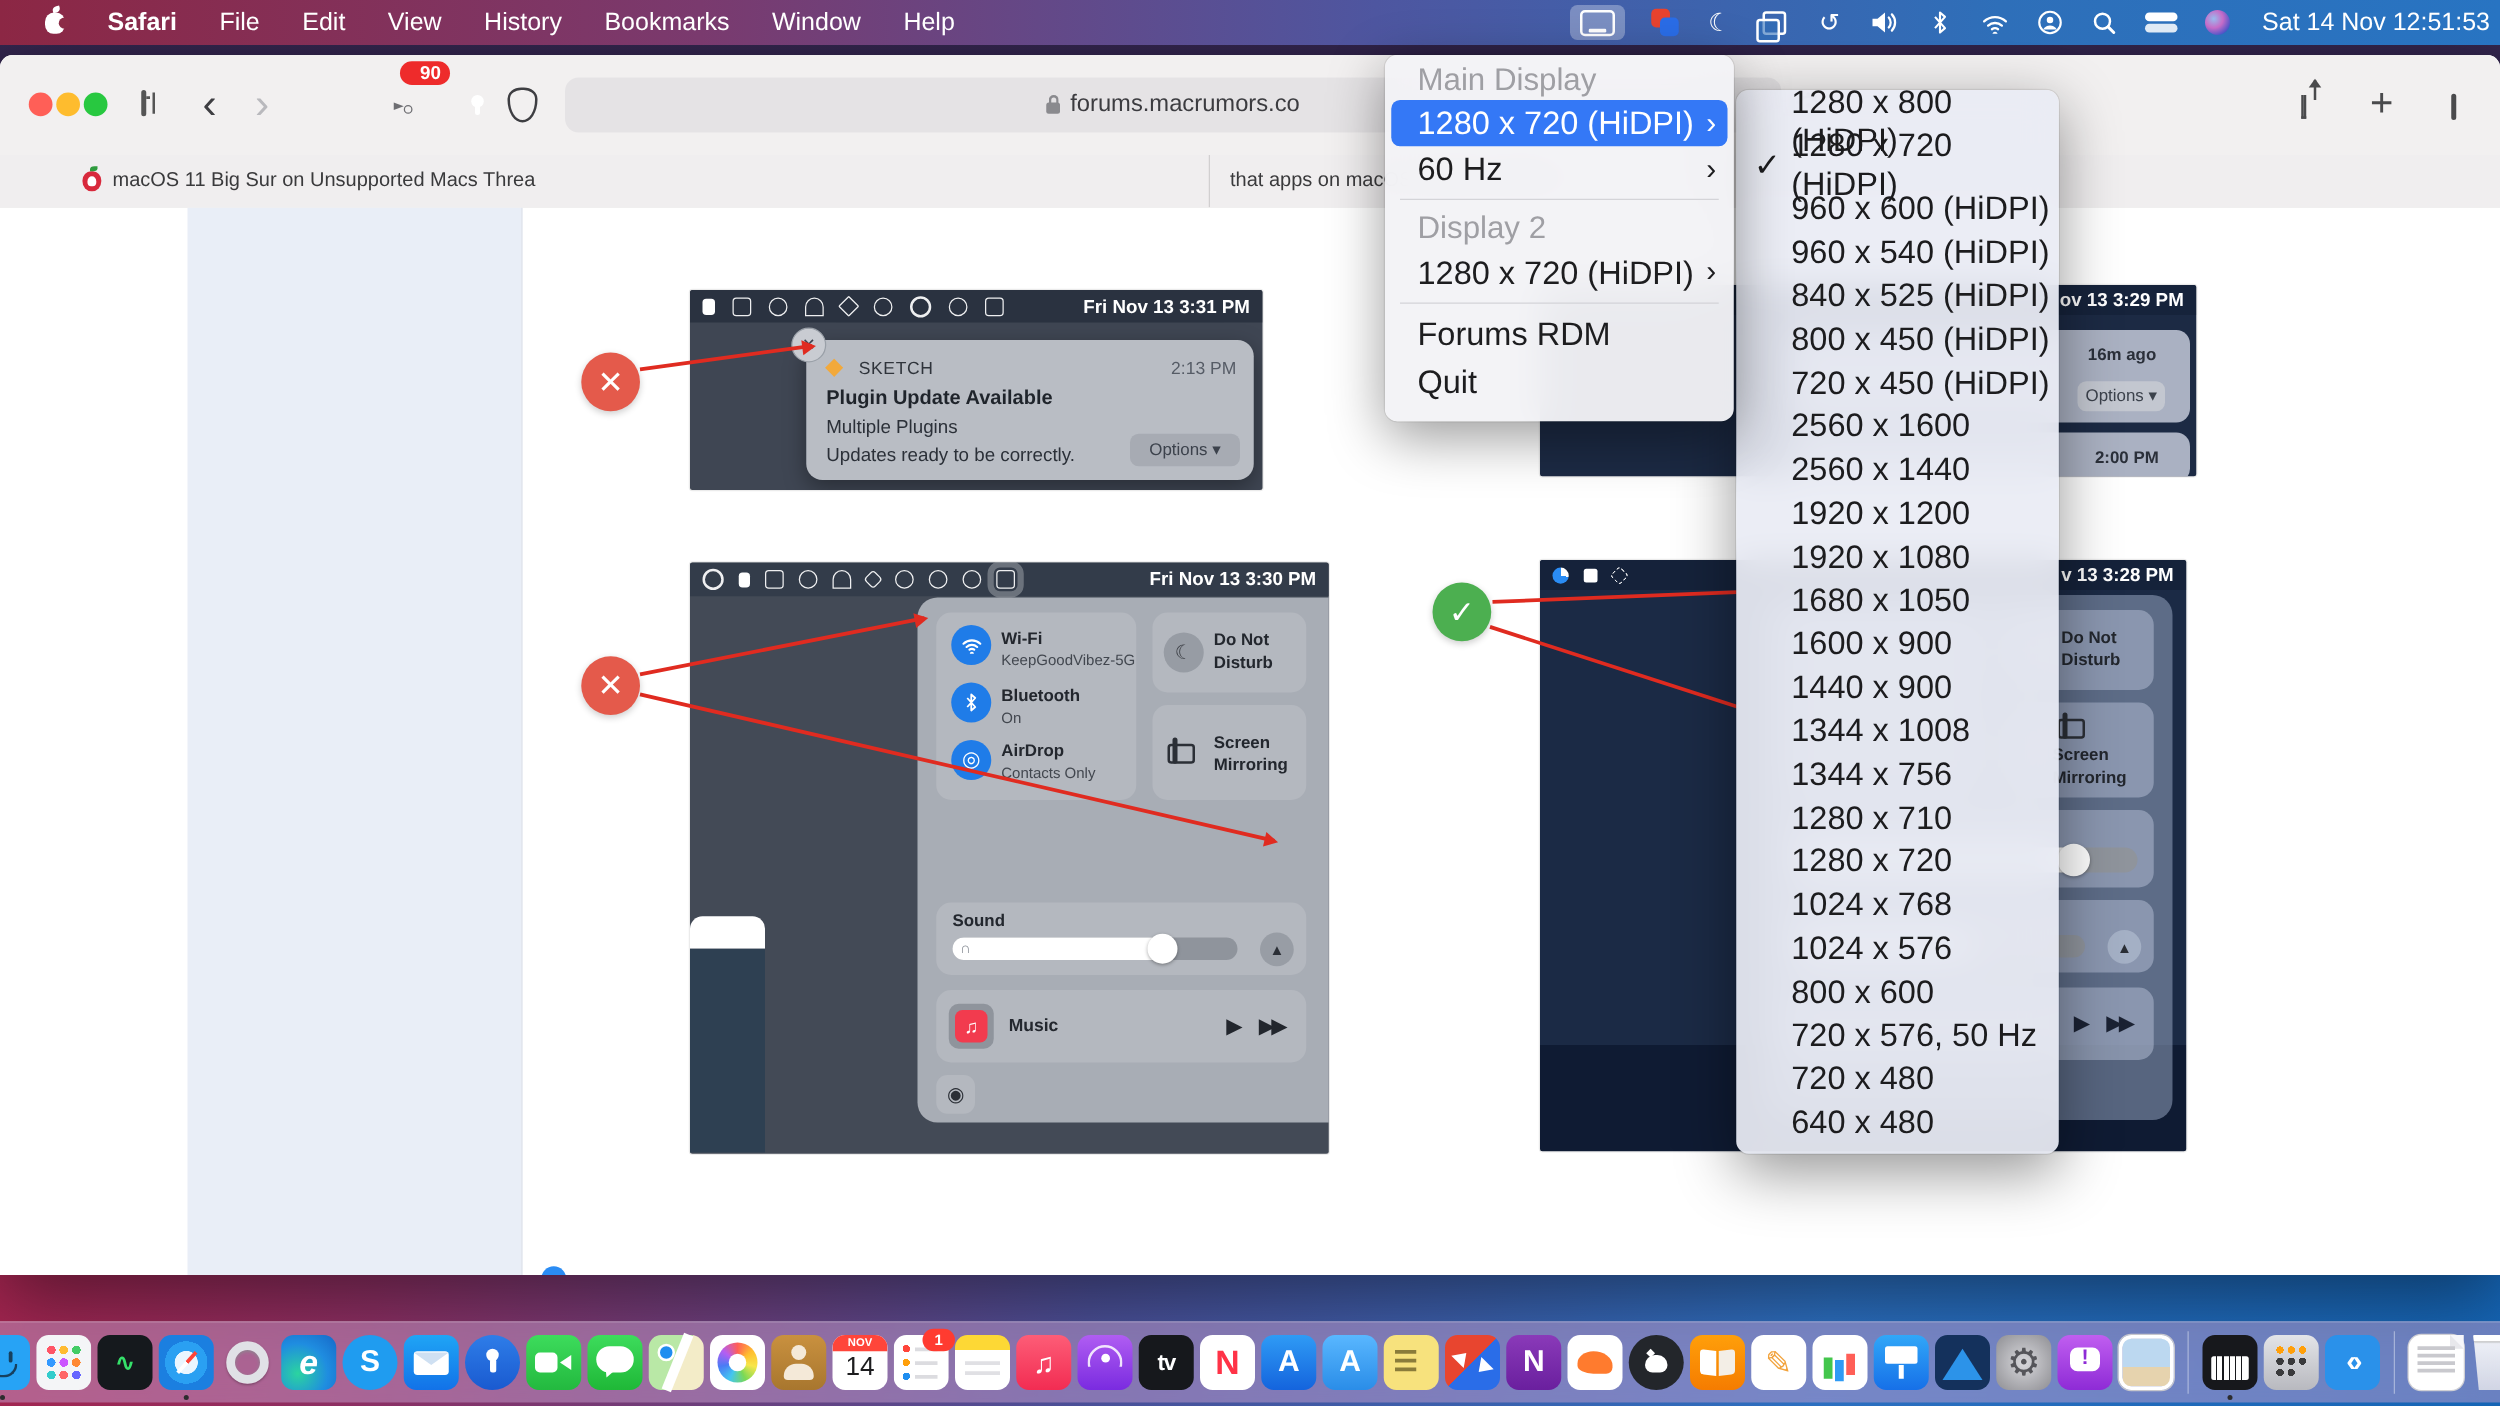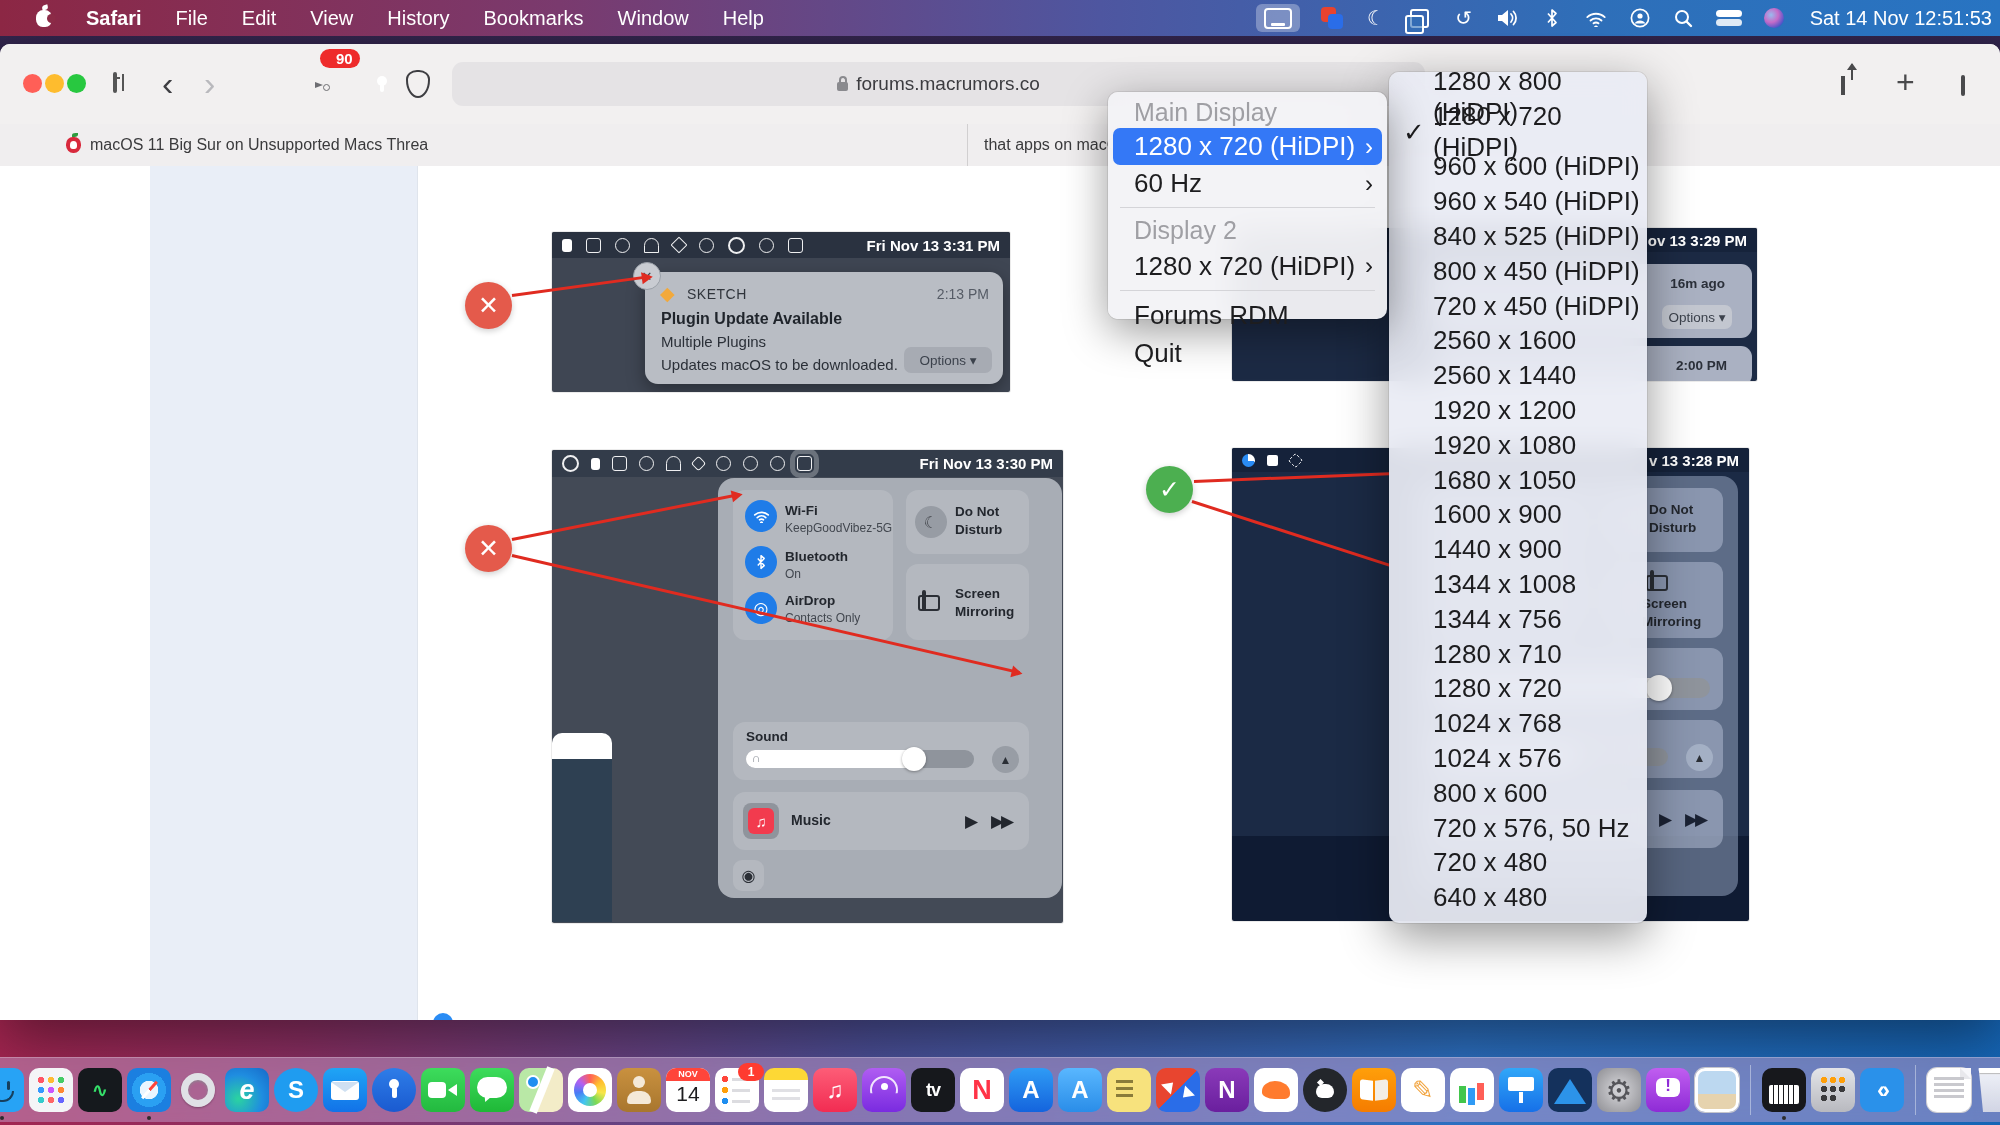--- a/index.html
+++ b/index.html
@@ -354,40 +354,40 @@
           <span class="mic"></span>
         <span class="t">Fri Nov 13 3:31 PM</span>
       </div>
       <div class="notif" style="left:93px;top:40px;width:358px;height:112px;">
         <span class="close">✕</span>
         <span class="abs sketch" style="left:15px;top:12px;">◆</span>
         <span class="abs" style="left:42px;top:14px;font-size:14px;letter-spacing:.5px;color:#2f343b;">SKETCH</span>
         <span class="abs" style="right:14px;top:14px;font-size:14px;color:#565c66;">2:13 PM</span>
         <span class="abs" style="left:16px;top:38px;font-size:16px;font-weight:700;color:#1f242b;">Plugin Update Available</span>
         <span class="abs" style="left:16px;top:61px;font-size:15px;color:#2b3038;">Multiple Plugins</span>
-        <span class="abs" style="left:16px;top:84px;font-size:15px;color:#2b3038;">Updates macOS to be downloaded.</span>
+        <span class="abs" style="left:16px;top:84px;font-size:15px;color:#2b3038;">Updates ready to be correctly.</span>
         <span class="chip" style="right:11px;bottom:11px;width:88px;height:26px;">Options ▾</span>
       </div>
     </div>
 
     <div class="abs shot s2" style="left:552px;top:284px;width:511px;height:473px;background:#434a56;">
       <div class="shot-bar" style="height:27px;background:#333c4a;gap:12px;">
         <span class="mic round" style="border-width:2.5px;"></span>
           <span class="mic solid" style="width:9px;height:12px;background:#fff;border:none;"></span>
         <span class="mic"></span>
           <span class="mic round"></span>
           <span class="mic round" style="border-radius:50% 50% 0 0;"></span>
         <span class="mic" style="transform:rotate(45deg);width:9px;height:9px;"></span>
         <span class="mic round"></span>
           <span class="mic round"></span>
           <span class="mic round" style="border-style:double;"></span>
         <span class="mic hl"></span>
         <span class="t">Fri Nov 13 3:30 PM</span>
       </div>
-      <div class="ccpanel" style="left:166px;top:28px;width:344px;height:420px;">
+      <div class="ccpanel" style="left:182px;top:28px;width:344px;height:420px;">
 
         <div class="cc-tile" style="left:15px;top:12px;width:160px;height:150px;">
           <span class="bc" style="left:12px;top:10px;">
               <svg width="17" height="14" viewBox="0 0 24 18">
                 <path d="M12 16.5a2.2 2.2 0 1 0 .01 0z" fill="#fff"></path>
                 <path d="M2.5 7.5a14 14 0 0 1 19 0M6 11.2a9 9 0 0 1 12 0M9.3 14.3a4.6 4.6 0 0 1 5.4 0" stroke="#fff" stroke-width="2.4" fill="none" stroke-linecap="round"></path>
               </svg>
             </span>
           <span class="abs cc-lab" style="left:52px;top:13px;">Wi-Fi</span>
           <span class="abs cc-sub" style="left:52px;top:31px;">KeepGoodVibez-5G</span>
@@ -501,21 +501,21 @@
     <div class="abs rline head" style="left:512px;top:372px;width:232px;transform:rotate(-11.2deg);"></div>
     <div class="abs rline head" style="left:512px;top:388px;width:521px;transform:rotate(13deg);"></div>
     <div class="abs checkmark" style="left:1146px;top:300px;">✓</div>
     <div class="abs rline" style="left:1194px;top:314px;width:196px;transform:rotate(-2.3deg);"></div>
     <div class="abs rline" style="left:1192px;top:334px;width:208px;transform:rotate(17.9deg);"></div>
 
     <span class="abs" style="left:433px;top:847px;width:20px;height:14px;border-radius:10px 10px 0 0;background:#2a8cf4;"></span>
   </div>
 </div>
 
-<div class="abs menu" style="left:1108px;top:44px;width:279px;height:227px;padding-top:4px;box-sizing:border-box;margin-top:48px;">
+<div class="abs menu" style="left:1108px;top:44px;width:279px;height:293px;padding-top:4px;box-sizing:border-box;">
   <div class="menu-head" style="height:32px;">Main Display</div>
   <div class="menu-row hl" style="height:37px;">
     <span>1280 x 720 (HiDPI)</span>
       <span class="chev">›</span>
   </div>
   <div class="menu-row" style="height:37px;">
     <span>60 Hz</span>
       <span class="chev">›</span>
   </div>
   <div class="menu-sep"></div>

